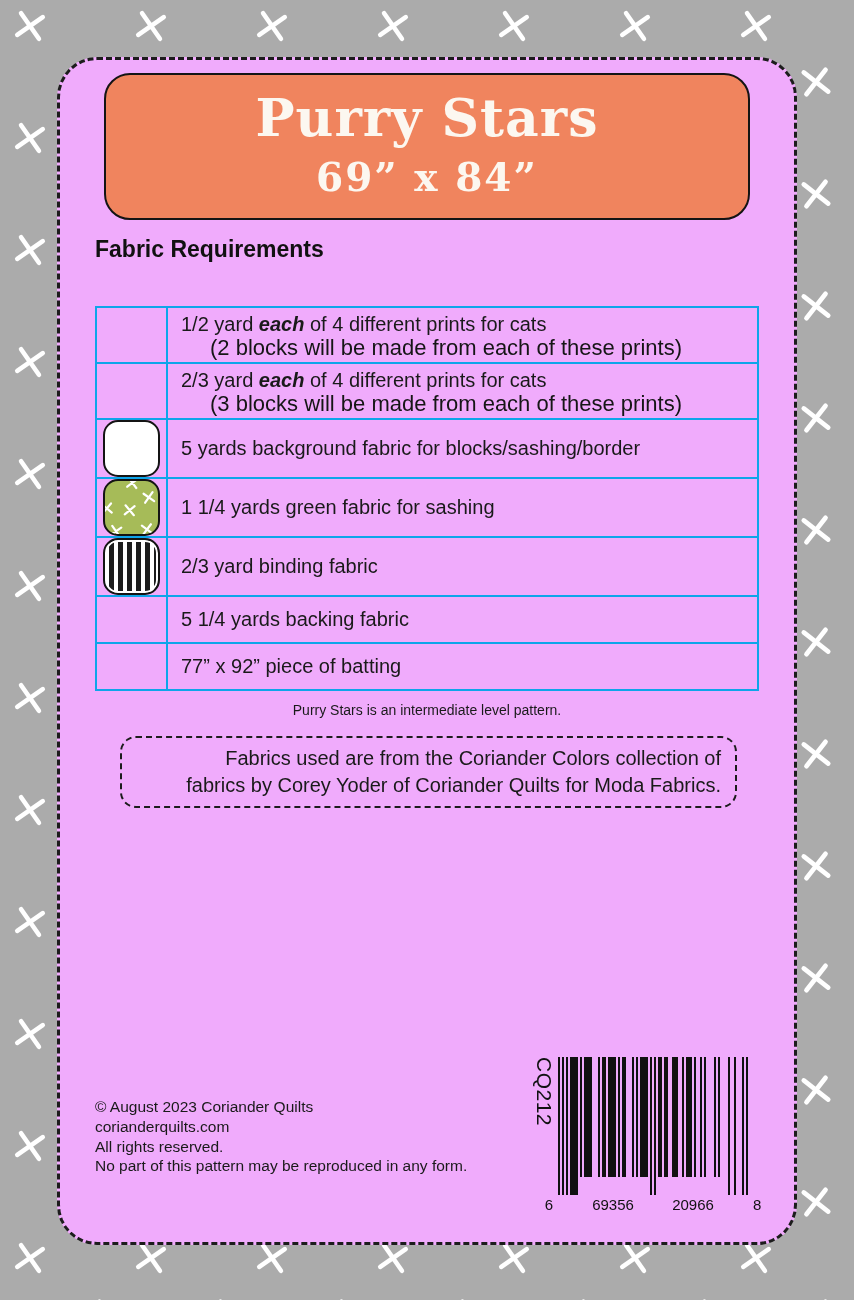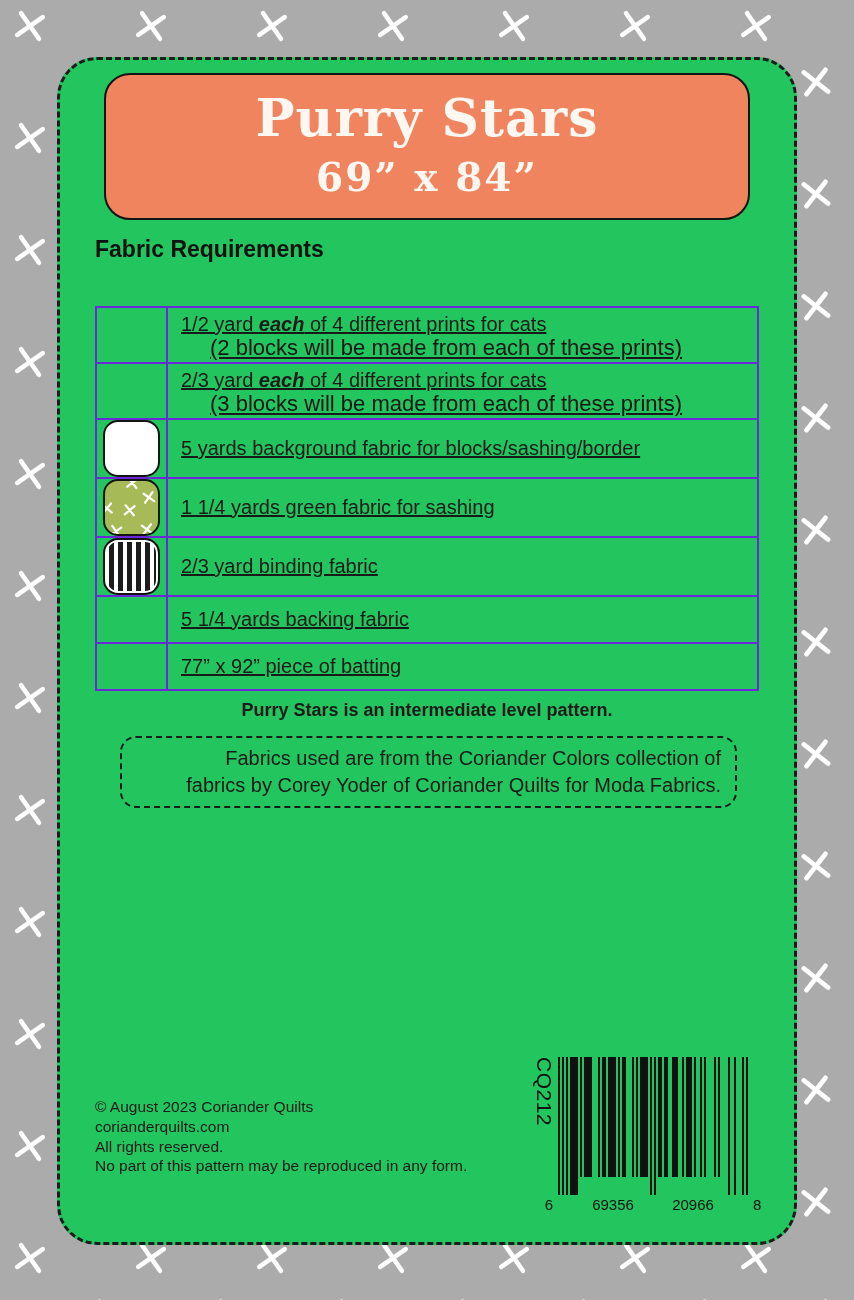--- a/index.html
+++ b/index.html
@@ -11,21 +11,21 @@
   body{
     font-family:"Liberation Sans", sans-serif;
     background:var(--gray);
     position:relative; overflow:hidden; color:var(--ink);
   }
   .bg-svg{position:absolute; left:0; top:0; width:854px; height:1300px;}
   .bg-cross{stroke:var(--cross); stroke-width:4.6; stroke-linecap:round; fill:none;}
 
   .card{
     position:absolute; left:57px; top:57px; width:740px; height:1188px;
-    background:#22c55e; border:3px dashed #1c1c1c; border-radius:40px;
+    background:#f0abfc; border:3px dashed #1c1c1c; border-radius:40px;
     padding:13px 35px 0 35px;
   }
 
   .banner{
     width:646px; height:147px; margin:0 auto;
     background:var(--orange); border:2px solid #141414; border-radius:26px;
     display:flex; flex-direction:column; align-items:center; justify-content:center;
     text-align:center;
   }
   .banner .t1{
@@ -38,21 +38,21 @@
   }
 
   .section-title{
     margin-top:14px; font-size:23px; line-height:30px; font-weight:700; color:#111;
   }
 
   table.fabric{
     margin-top:42px; border-collapse:collapse; width:664px; table-layout:fixed;
   }
   table.fabric td{
-    border:2px solid #6d28d9; height:47px; vertical-align:middle;text-decoration:underline;
+    border:2px solid #0ea5e9; height:47px; vertical-align:middle;
   }
   td.swatch-cell{width:71px; text-align:center;}
   td.desc-cell{padding:4px 10px 4px 13px;}
   .main-line{font-size:20px; line-height:25px; display:block;}
   .main-line em{font-weight:700; font-style:italic;}
   .sub-line{font-size:22px; line-height:21px; display:block; color:#161616;margin-left:29px;}
   .sub-line:empty{display:none;}
 
   .swatch{
     width:57px; height:57px; margin:0 auto; border:2.5px solid #141414;
@@ -60,21 +60,21 @@
   }
   .swatch-green{background:var(--green);}
   .swatch-green svg{display:block; width:100%; height:100%;}
   .swatch-green path{stroke:#fff; stroke-width:2.4; stroke-linecap:round; fill:none;}
   .swatch-stripes{
     background:repeating-linear-gradient(90deg, #fff 0 4px, #1c1c1c 4px 9px);
     box-shadow:inset 0 0 0 2px #fff;
   }
 
   .level-note{
-    margin-top:9px; text-align:center; font-size:18px; font-weight:700; line-height:20px;
+    margin-top:9px; text-align:center; font-size:14px; font-weight:400; line-height:20px;
     width:664px;
   }
 
   .collection-box{
     margin:16px 0 0 25px; width:617px;
     border:2.5px dashed #1c1c1c; border-radius:16px;
     padding:7px 14px; font-size:20px; line-height:27px;text-align:right;
   }
 
   .credits{position:absolute; left:35px; top:1037px; font-size:15.5px; line-height:19.8px;}

